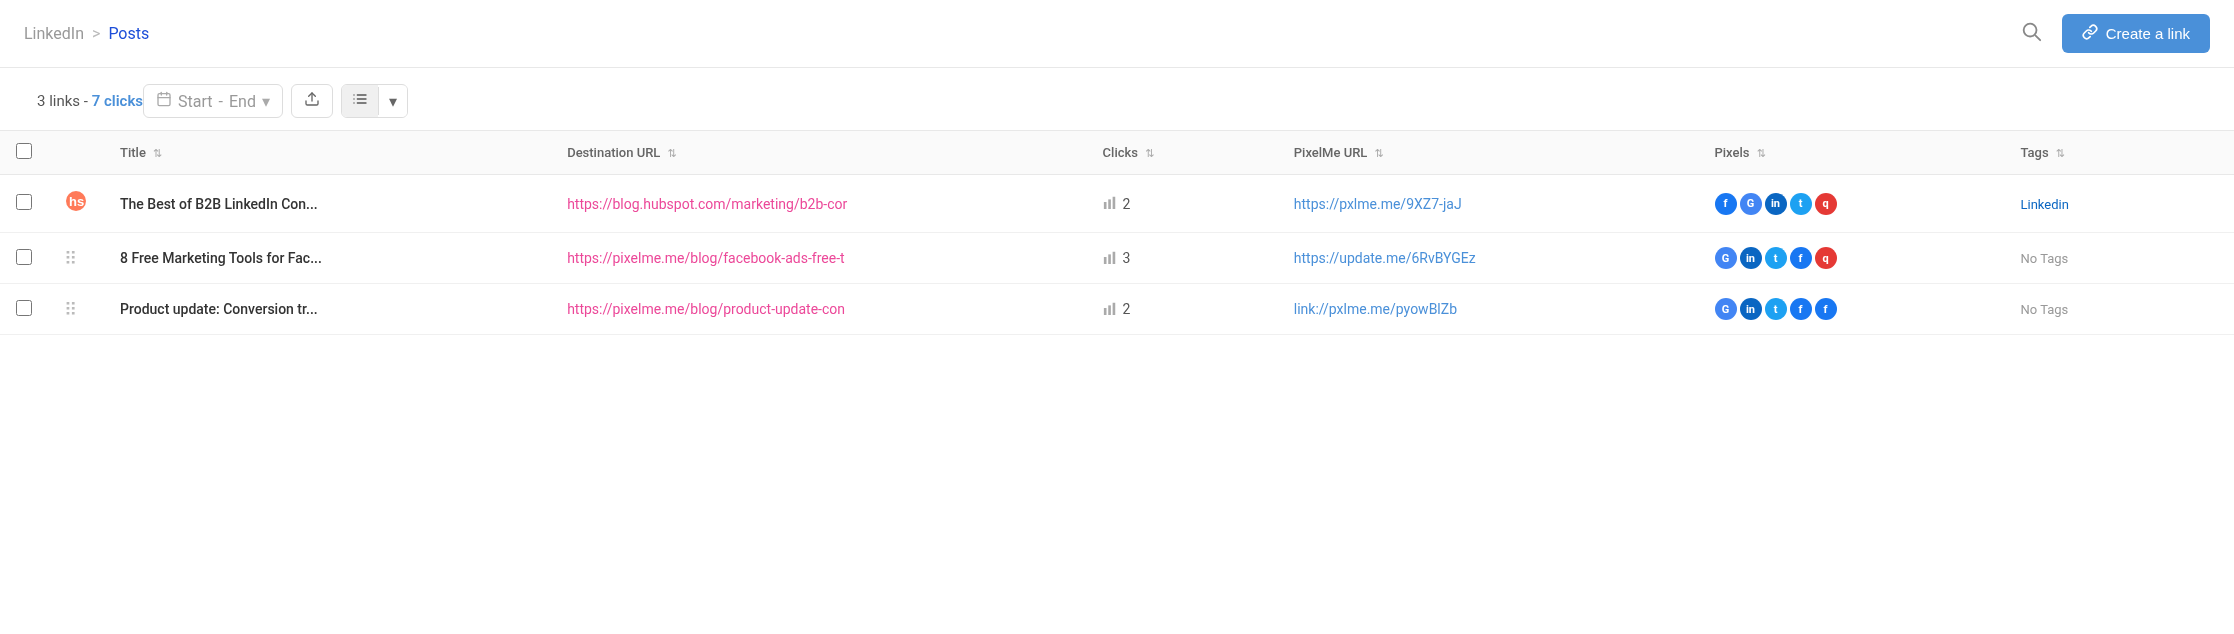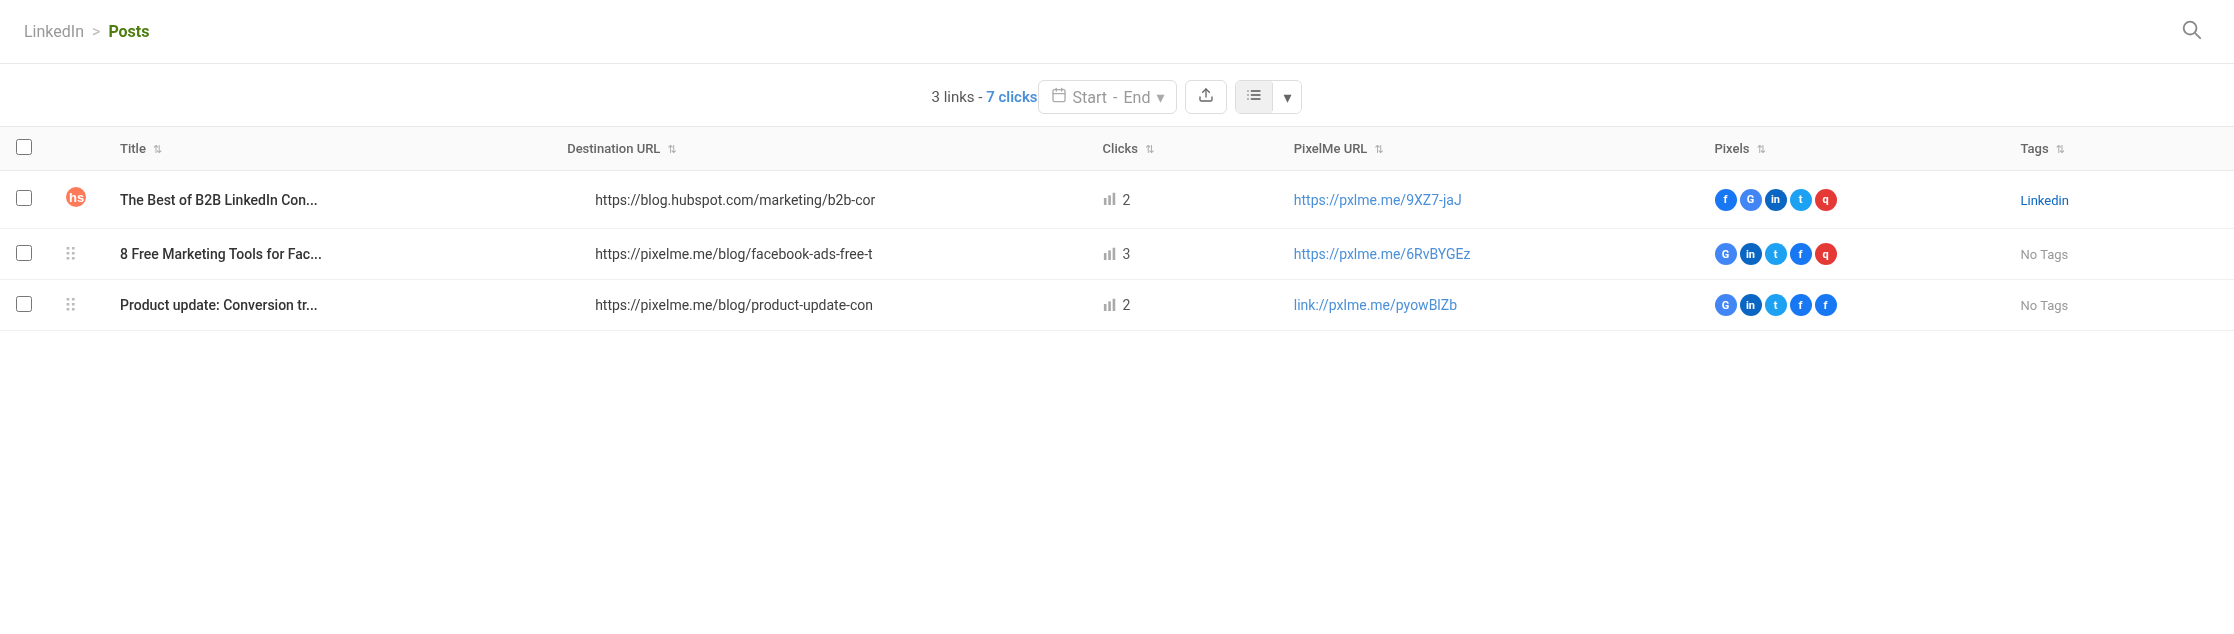--- a/index.html
+++ b/index.html
@@ -16,21 +16,21 @@
     }
     .header-left {
       display: flex;
       align-items: center;
       gap: 8px;
       font-size: 16px;
       color: #999;
     }
     .header-left .breadcrumb-parent { color: #999; cursor: pointer; }
     .header-left .breadcrumb-sep { color: #bbb; }
-    .header-left .breadcrumb-current { color: #4d7c0f; font-weight: 700; }
+    .header-left .breadcrumb-current { color: #1d4ed8; font-weight: 400; }
     .header-right {
       display: flex;
       align-items: center;
       gap: 12px;
     }
     .search-icon-btn {
       background: none;
       border: none;
       cursor: pointer;
       color: #888;
@@ -48,23 +48,24 @@
       cursor: pointer;
       display: flex;
       align-items: center;
       gap: 8px;
     }
 
     
     .toolbar {
       display: flex;
       align-items: center;
-      justify-content: center;
-      padding: 16px 16px 12px;
+      justify-content: flex-start;
+      padding: 16px 24px 12px;
       background: #fff;
+      margin-left: 13px;
     }
     .toolbar-left {
       font-size: 15px;
       color: #555;
     }
     .toolbar-left .clicks-highlight { color: #4A90D9; font-weight: 600; }
     .toolbar-right {
       display: flex;
       align-items: center;
       gap: 8px;
@@ -147,21 +148,21 @@
     .col-pixelme { min-width: 220px; }
     .col-pixels { min-width: 160px; }
     .col-tags { min-width: 120px; }
 
     .checkbox-input { width: 16px; height: 16px; cursor: pointer; }
     .row-icon { font-size: 18px; }
     .hubspot-icon { color: #FF7A59; }
     .drag-dots { color: #ccc; font-size: 16px; letter-spacing: -2px; }
 
     .title-text { color: #333; font-weight: 500; white-space: nowrap; overflow: hidden; text-overflow: ellipsis; max-width: 230px; }
-    .dest-text { color: #404040; white-space: nowrap; overflow: hidden; text-overflow: ellipsis; max-width: 260px; margin-left: 28px; }
+    .dest-text { color: #ec4899; white-space: nowrap; overflow: hidden; text-overflow: ellipsis; max-width: 260px; }
     .clicks-cell { display: flex; align-items: center; gap: 6px; color: #555; }
     .pixelme-link { color: #4A90D9; text-decoration: none; white-space: nowrap; }
 
     .pixel-dots { display: flex; gap: 3px; align-items: center; }
     .pixel-dot {
       width: 22px; height: 22px;
       border-radius: 50%;
       display: flex; align-items: center; justify-content: center;
       color: #fff;
       font-size: 11px;
@@ -178,20 +179,29 @@
     <span class="breadcrumb-parent">LinkedIn</span>
     <span class="breadcrumb-sep">&gt;</span>
     <span class="breadcrumb-current">Posts</span>
   </div>
   <div class="header-right">
     <button class="search-icon-btn">
       <svg width="22" height="22" viewBox="0 0 24 24" fill="none" stroke="#888" stroke-width="2" stroke-linecap="round" stroke-linejoin="round">
         <circle cx="11" cy="11" r="7"></circle>
         <line x1="17" y1="17" x2="22" y2="22"></line>
       </svg>
+    </button>
+    <button class="create-link-btn">
+      <span>
+        <svg width="16" height="16" viewBox="0 0 24 24" fill="none" stroke="#fff" stroke-width="2.5" stroke-linecap="round" stroke-linejoin="round">
+          <path d="M10 13a5 5 0 0 0 7.54.54l3-3a5 5 0 0 0-7.07-7.07l-1.72 1.71"></path>
+          <path d="M14 11a5 5 0 0 0-7.54-.54l-3 3a5 5 0 0 0 7.07 7.07l1.71-1.71"></path>
+        </svg>
+      </span>
+      <span>Create a link</span>
     </button>
   </div>
 </div>
 
 <div class="toolbar">
   <div class="toolbar-left">
     <span>3 links - </span><span class="clicks-highlight">7 clicks</span>
   </div>
   <div class="toolbar-right">
     <div class="date-range-box">
@@ -311,21 +321,21 @@
     <span style="color:#aaa;">
       <svg width="14" height="14" viewBox="0 0 16 16" fill="#aaa">
                   <rect x="1" y="8" width="3" height="8"></rect>
                   <rect x="6" y="5" width="3" height="11"></rect>
                   <rect x="11" y="2" width="3" height="14"></rect>
                 </svg>
     </span>
     <span>3</span>
   </div>
           </td>
-          <td class="col-pixelme"><a href="#" class="pixelme-link">https://pxlme.me/6RvBYGEz</a></td>
+          <td class="col-pixelme"><a href="#" class="pixelme-link">https://update.me/6RvBYGEz</a></td>
           <td class="col-pixels">
             <div class="pixel-dots">
               <span class="pixel-dot" style="background:#4285F4;">G</span>
               <span class="pixel-dot" style="background:#0A66C2;">in</span>
               <span class="pixel-dot" style="background:#1DA1F2;">t</span>
               <span class="pixel-dot" style="background:#1877F2;">f</span>
               <span class="pixel-dot" style="background:#E53935;">q</span>
             </div>
           </td>
           <td class="col-tags"><span class="tag-label" style="color:#999">No Tags</span></td>

